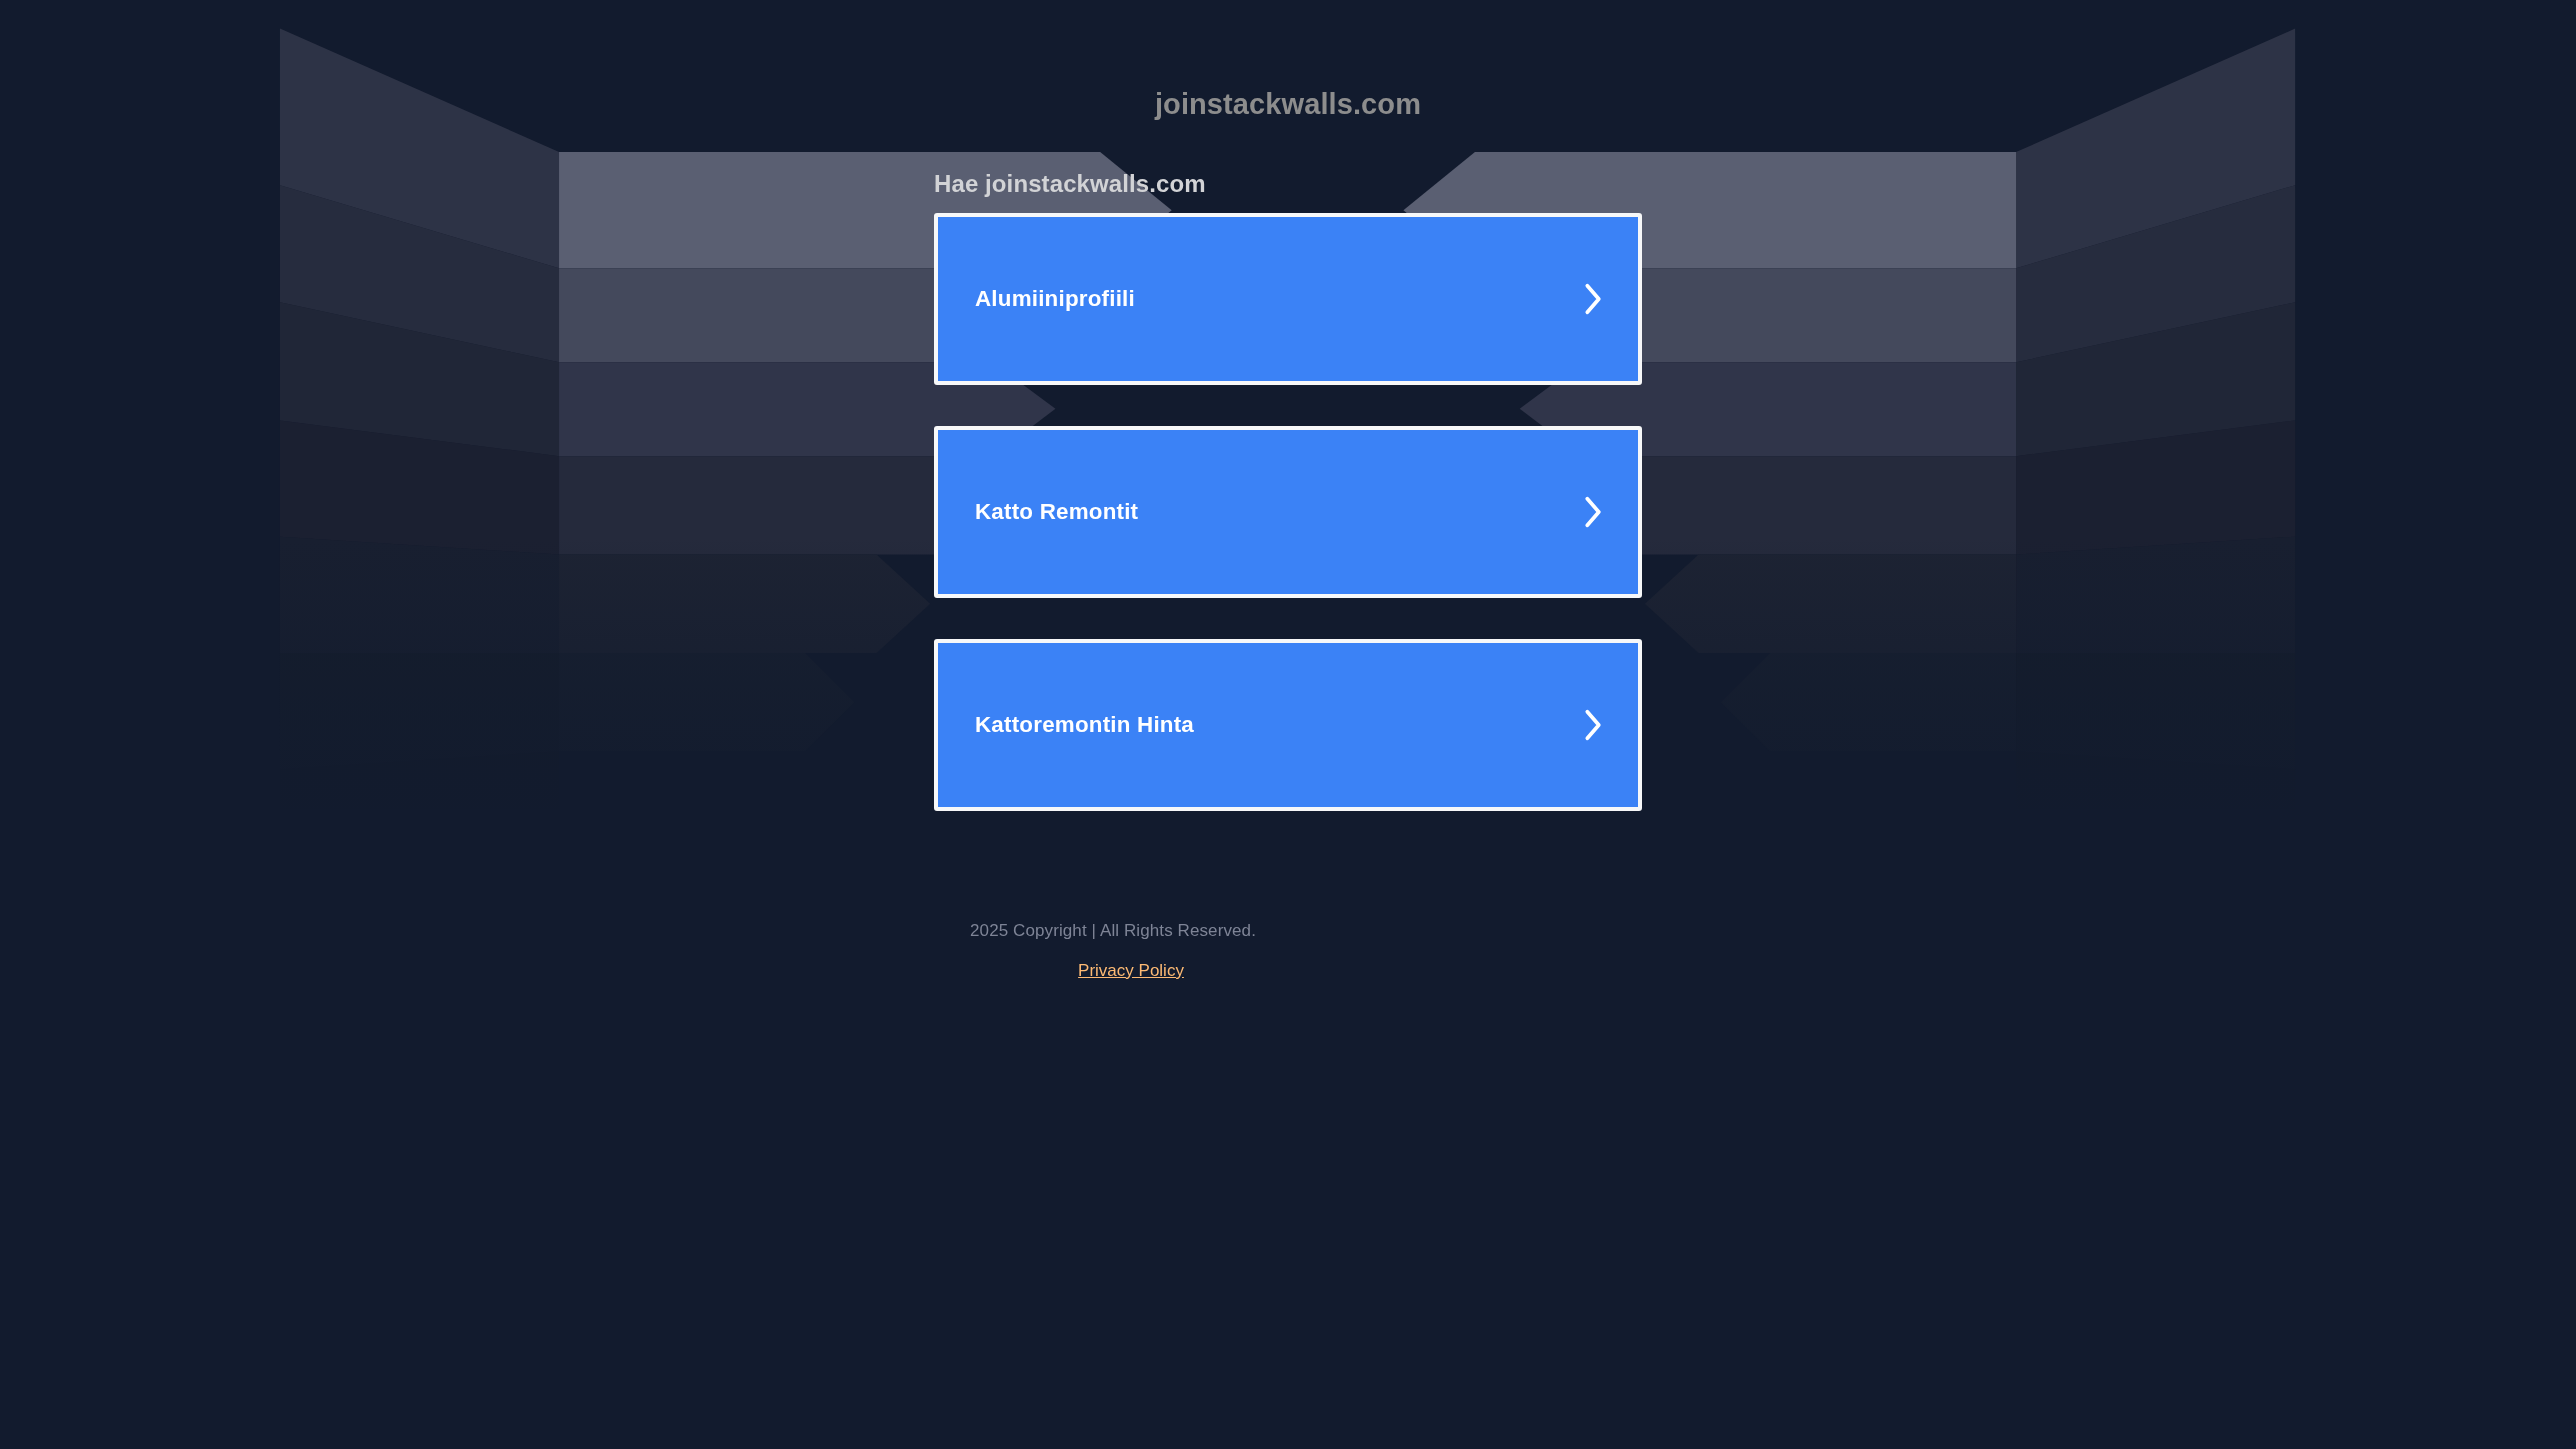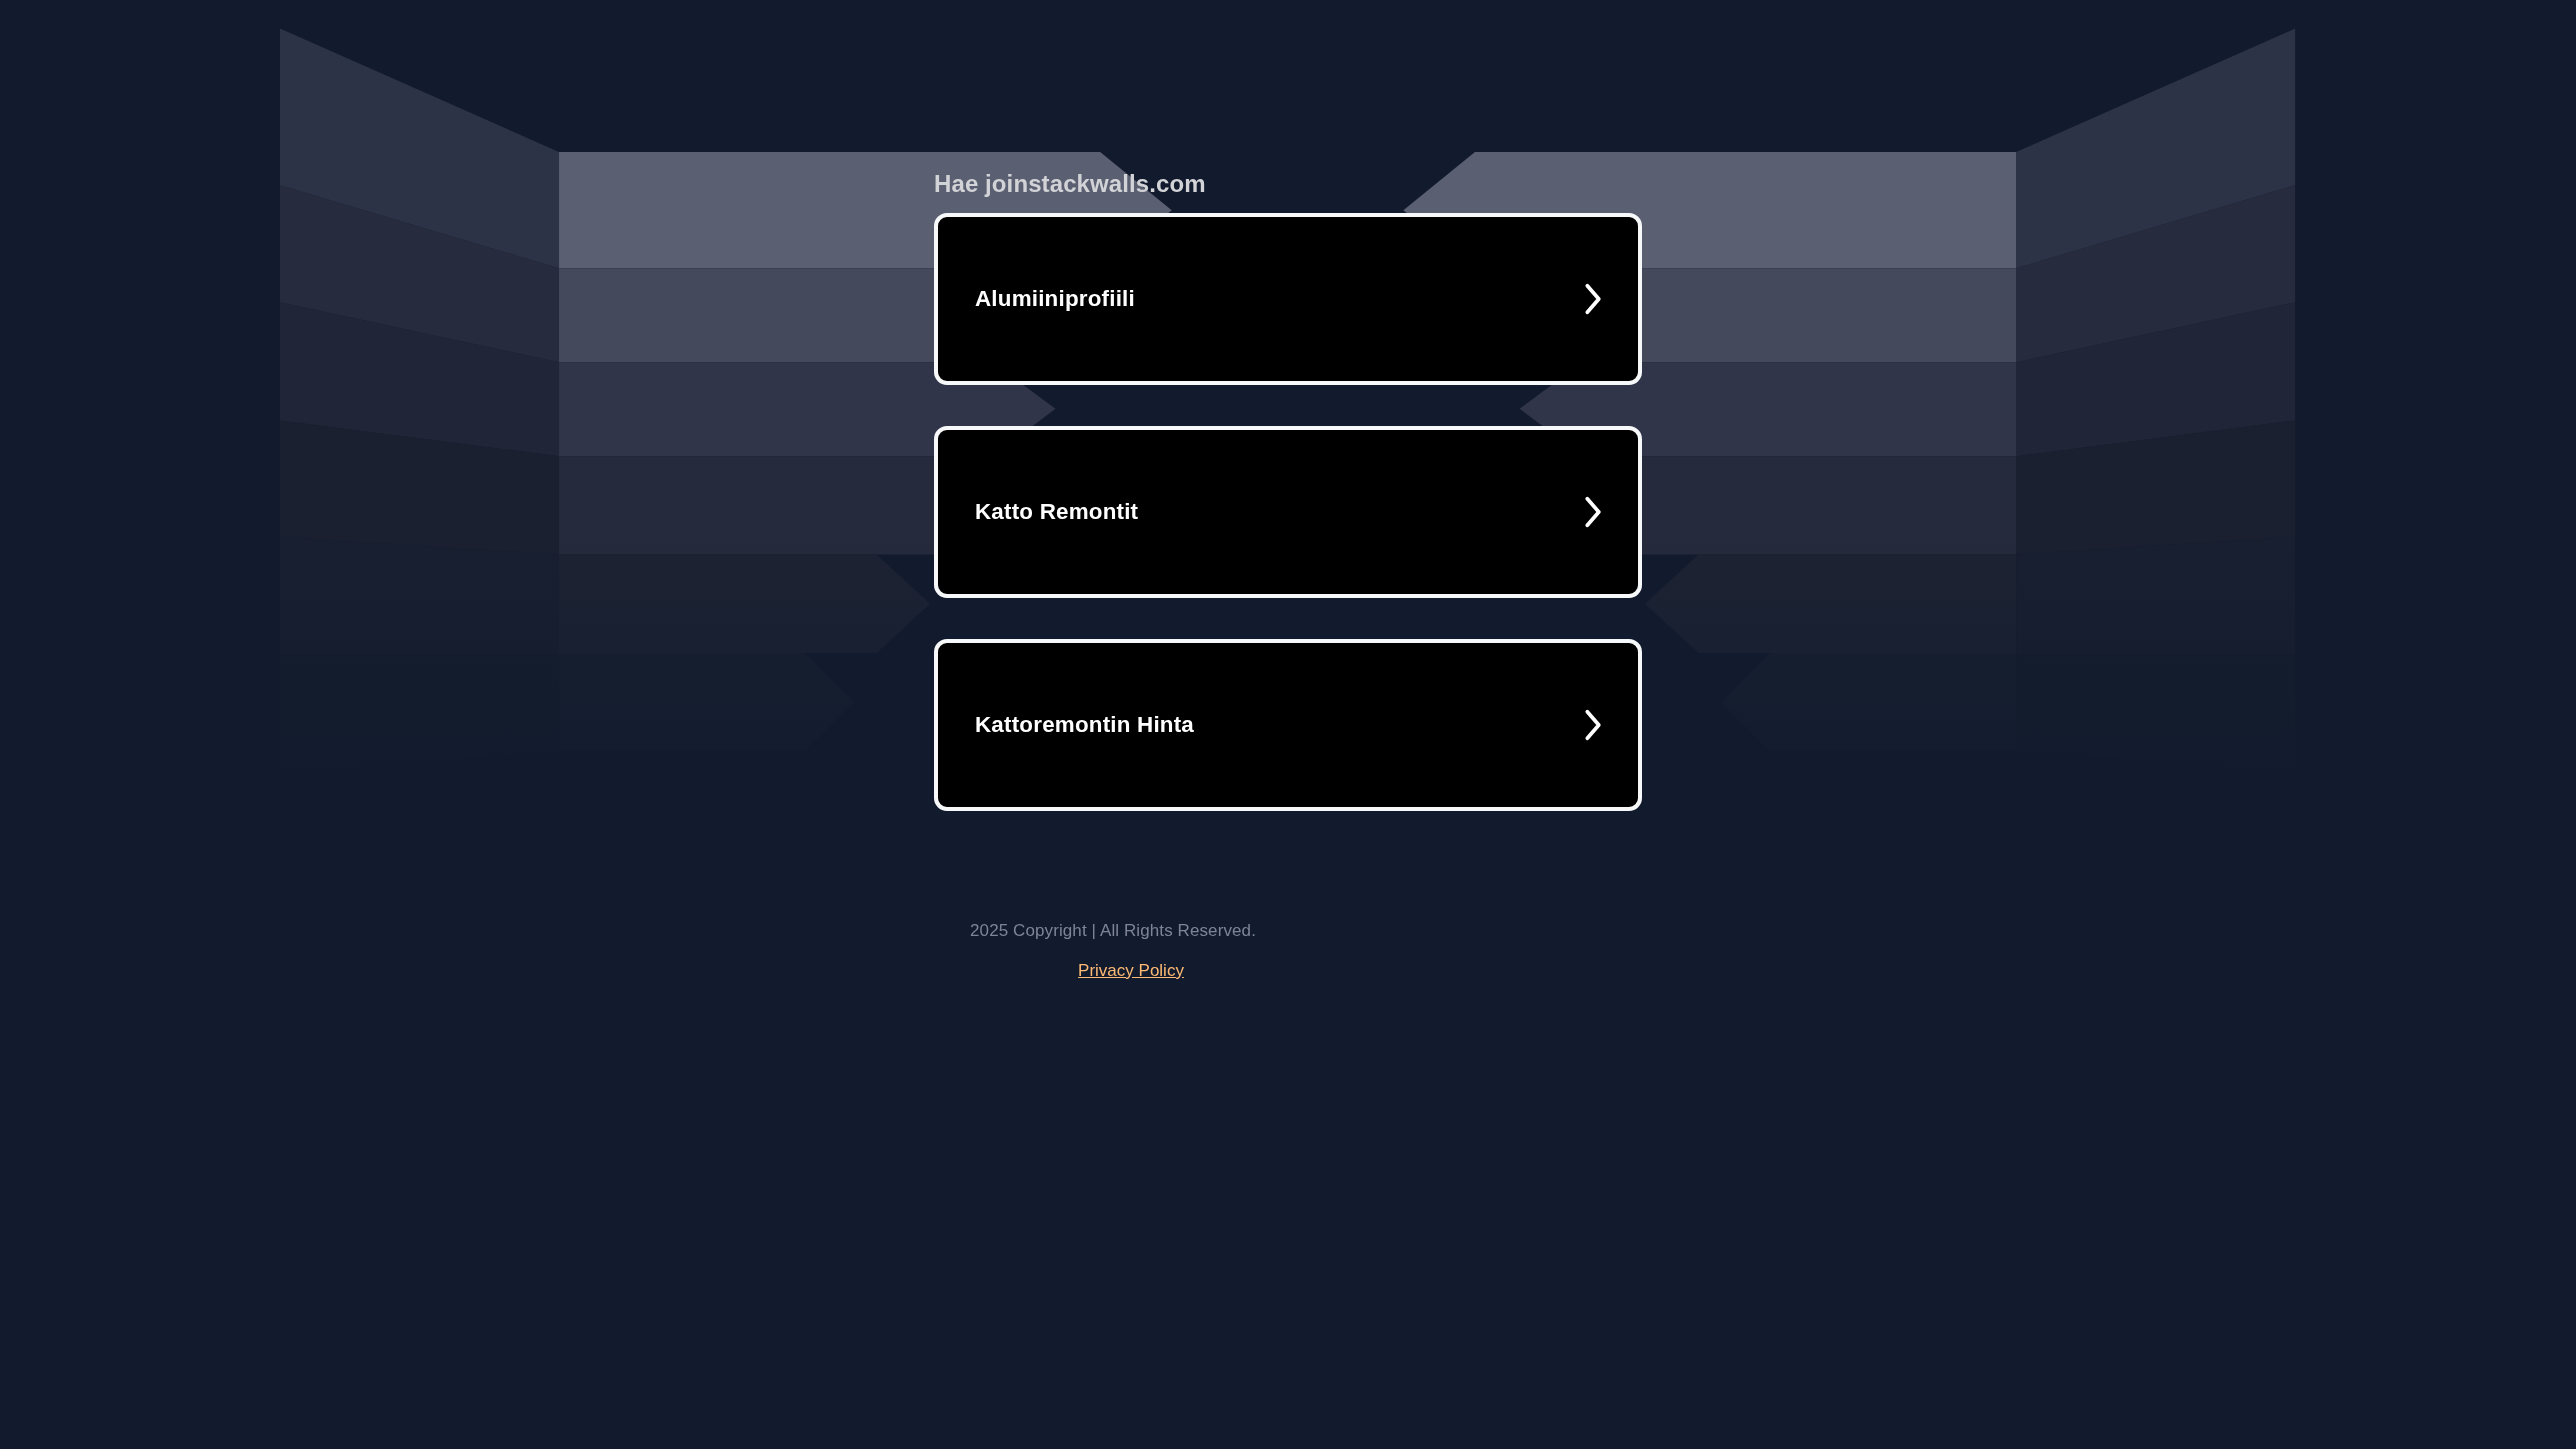--- a/index.html
+++ b/index.html
@@ -59,23 +59,23 @@
     left: 934px;
     top: 213px;
     width: 708px;
   }
 
   .card {
     position: relative;
     box-sizing: border-box;
     height: 172px;
     margin-bottom: 41px;
-    background: #000000;
+    background: #3b82f6;
     border: 4.5px solid #f7f8f9;
-    border-radius: 13px;
+    border-radius: 3px;
     display: flex;
     align-items: center;
     justify-content: space-between;
     padding: 0 33px 0 37px;
     cursor: pointer;
   }
   .card:last-child { margin-bottom: 0; }
 
   .card-label {
     font-size: 22.4px;
@@ -159,20 +159,21 @@
     <linearGradient id="fadeOut" x1="0" y1="0" x2="0" y2="1">
       <stop offset="0%" stop-color="#121b2e" stop-opacity="0"></stop>
       <stop offset="100%" stop-color="#121b2e" stop-opacity="1"></stop>
     </linearGradient>
   </defs>
   <rect x="0" y="600" width="2880" height="330" fill="url(#fadeOut)"></rect>
 </svg>
 
 <div id="page">
 
+  <div class="site-title">joinstackwalls.com</div>
 
   <div class="search-heading">Hae joinstackwalls.com</div>
 
   <div class="card-list">
 
     <div class="card">
       <span class="card-label">Alumiiniprofiili</span>
       <span class="chevron-icon">
         <svg width="23" height="36" viewBox="0 0 26 40" fill="none">
           <path d="M6 5 L19 20 L6 35" stroke="#ffffff" stroke-width="4.2" stroke-linecap="round" stroke-linejoin="round"></path>

